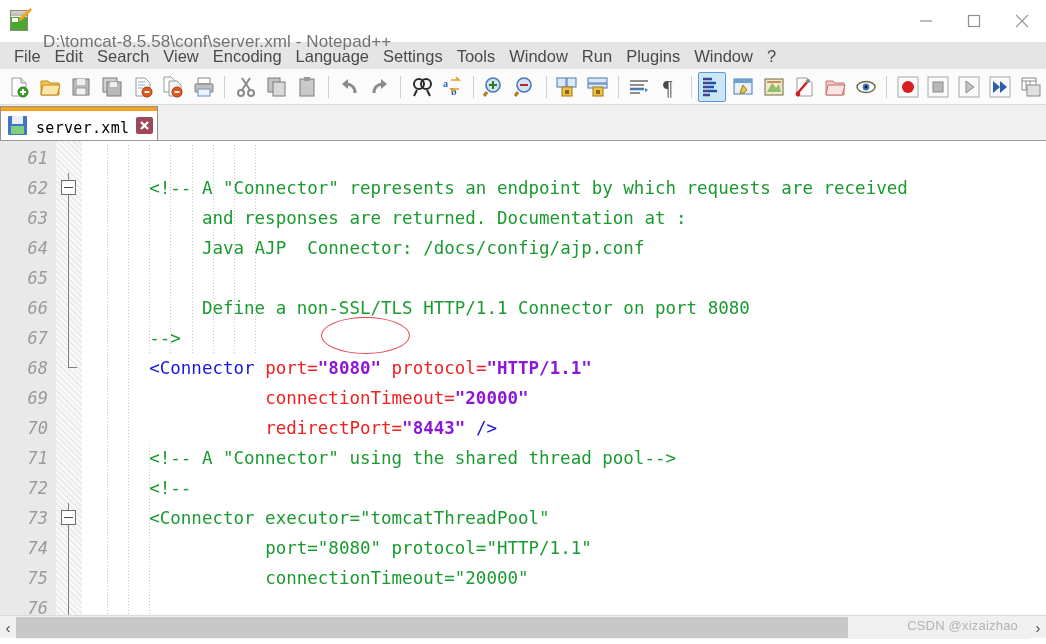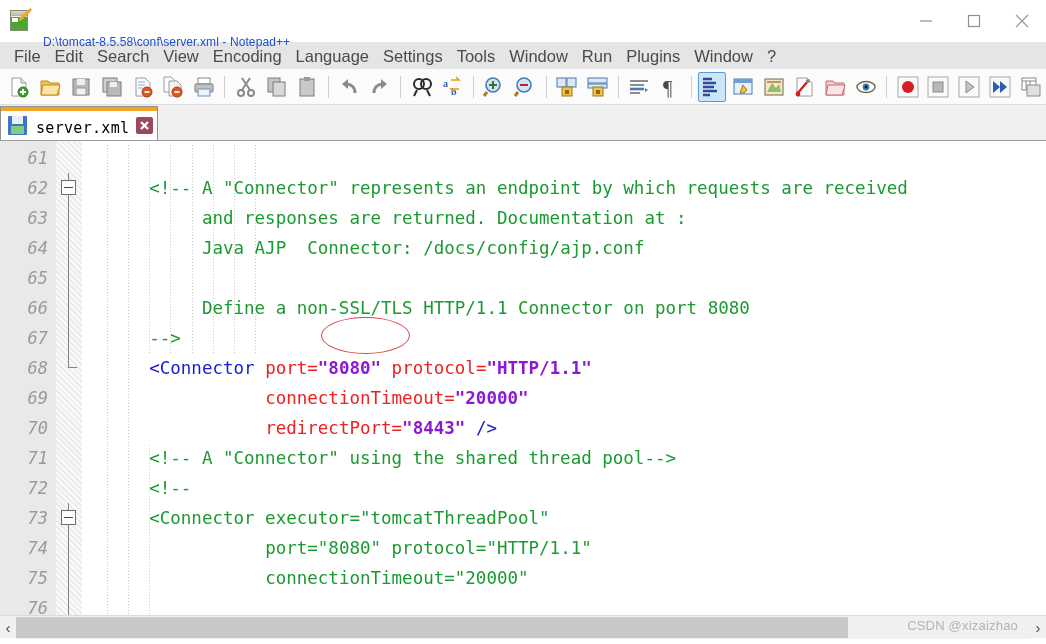--- a/index.html
+++ b/index.html
@@ -34,21 +34,21 @@
   .title-icon .padwhite{
     position:absolute; left:3px; top:9px; width:6px; height:4px; background:#fff;
   }
   .title-icon .pen{
     position:absolute; left:10px; top:-1px; width:13px; height:13px;
     background:linear-gradient(135deg,#f5a623 0 55%, #d98c10 55% 100%);
     transform:rotate(0deg);
     clip-path:polygon(85% 0,100% 15%,25% 92%,0 100%,8% 72%);
   }
   .title-text{
-    font-size:12px; color:#1d4ed8; letter-spacing:.1px;
+    font-size:17px; color:#737373; letter-spacing:.1px;
     white-space:nowrap;
     margin-top:42px;
   }
   .wincontrols{ position:absolute; right:0; top:0; height:42px; display:flex; }
   .wc{ width:48px; height:42px; display:flex; align-items:center; justify-content:center; }
   .wc svg{ display:block; }
 
   
   .menubar{
     height:27px; display:flex; align-items:center;

